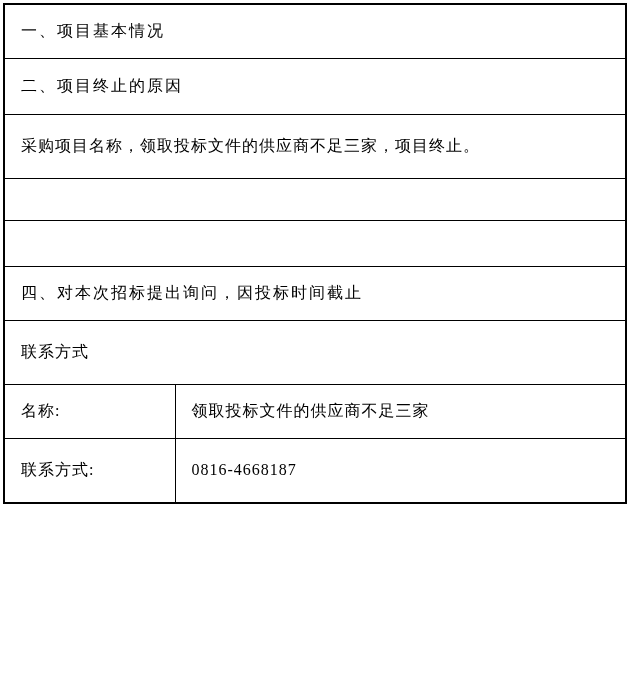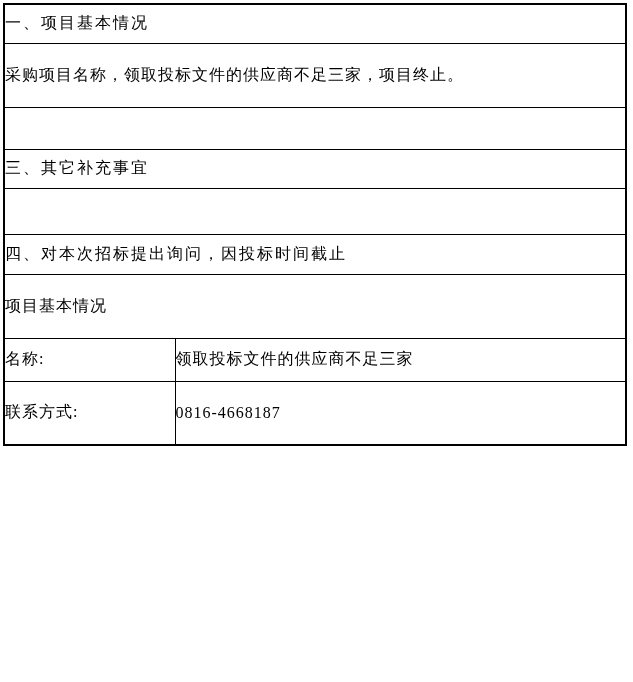--- a/index.html
+++ b/index.html
@@ -21,21 +21,21 @@
     top: 3px;
     width: 624px;
     border-collapse: collapse;
     table-layout: fixed;
     border: 2px solid #000000;
   }
   table.doc-table th,
   table.doc-table td {
     border: 1px solid #000000;
     box-sizing: border-box;
-    padding: 0;
+    padding: 16px;
     margin: 16px;
     font-size: 16px;
     font-weight: normal;
     text-align: left;
     vertical-align: middle;
     overflow: hidden;
   }
   .col-label { width: 171px; }
   th.section {
     font-weight: bold;
@@ -65,37 +65,37 @@
 
 <table class="doc-table">
   <colgroup>
     <col class="col-label">
     <col>
   </colgroup>
   <tbody>
     <tr class="r1">
       <th class="section" colspan="2">一、项目基本情况</th>
     </tr>
+    <tr class="r3">
+      <th class="section" colspan="2">二、项目终止的原因</th>
+    </tr>
     <tr class="r4">
       <td class="pad-body" colspan="2">采购项目名称，领取投标文件的供应商不足三家，项目终止。</td>
     </tr>
     <tr class="r5">
       <td class="pad-body" colspan="2"></td>
-    </tr>
-    <tr class="r6">
-      <th class="section" colspan="2">三、其它补充事宜</th>
     </tr>
     <tr class="r7">
       <td class="pad-body" colspan="2"></td>
     </tr>
     <tr class="r8">
       <th class="section" colspan="2">四、对本次招标提出询问，因投标时间截止</th>
     </tr>
     <tr class="r9">
-      <td class="pad-sub" colspan="2">项目基本情况</td>
+      <td class="pad-sub" colspan="2">联系方式</td>
     </tr>
     <tr class="r10">
       <td class="pad-label">名称:</td>
       <td class="pad-value">领取投标文件的供应商不足三家</td>
     </tr>
     <tr class="r12">
       <td class="pad-label">联系方式:</td>
       <td class="pad-value">0816-4668187</td>
     </tr>
   </tbody>

